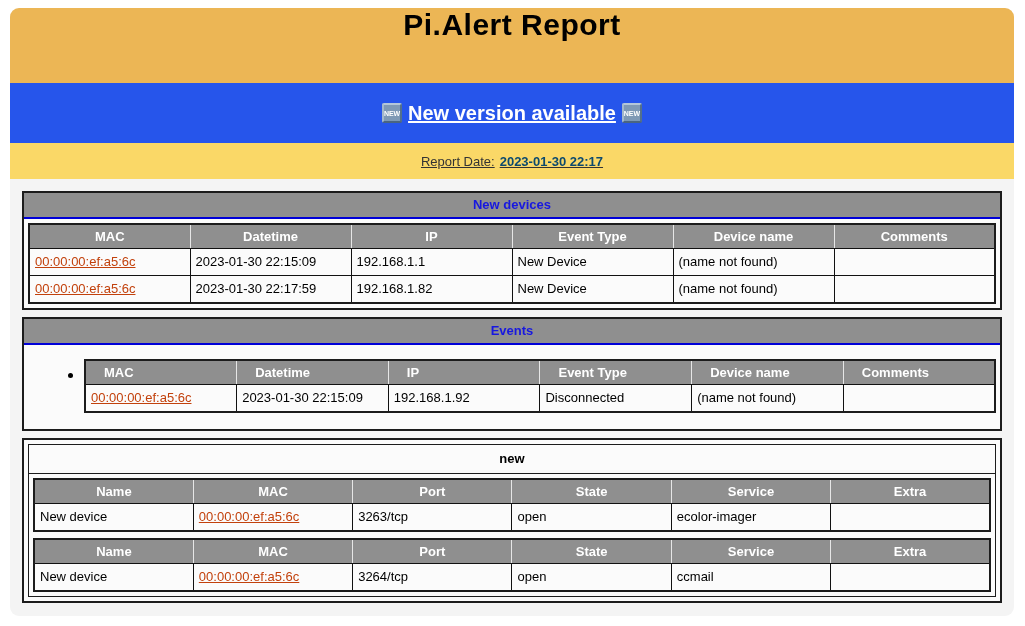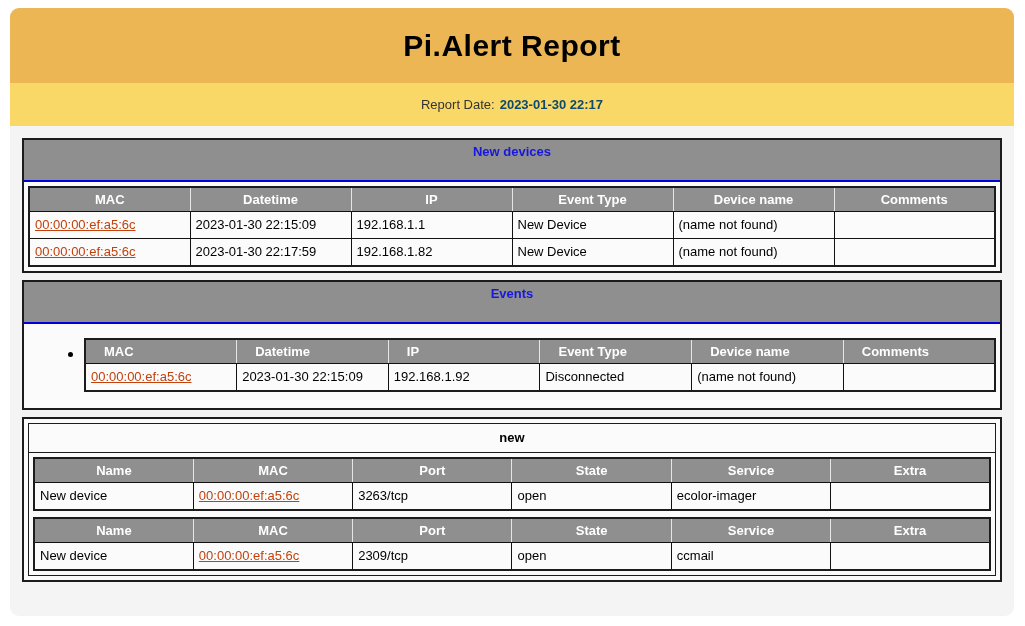--- a/index.html
+++ b/index.html
@@ -10,21 +10,21 @@
     position: absolute; left: 10px; top: 8px;
     width: 1004px; height: 608px;
     background: #F4F4F4;
     border-radius: 9px;
     overflow: hidden;
   }
 
   
   .masthead {
     background: #ECB655; height: 75px;
-    display: flex; align-items: center; justify-content: center;
+    display: flex; align-items: flex-start; justify-content: center;
   }
   .masthead .title { font-size: 30px; font-weight: bold; color: #000; letter-spacing: 0.5px; }
 
   .version-band {
     background: #2655EB; height: 60px;
     display: flex; align-items: center; justify-content: center; gap: 6px;
   }
   .new-badge {
     width: 20px; height: 20px; border-radius: 2px;
     background: #7E99B5;
@@ -33,36 +33,36 @@
     color: #fff; font-size: 7px; font-weight: bold;
     display: flex; align-items: center; justify-content: center;
     flex: 0 0 auto;
   }
   .version-link {
     color: #fff; font-size: 20px; font-weight: bold;
     text-decoration: underline; cursor: pointer;
   }
 
   .date-band {
-    background: #FAD867; height: 43px;
+    background: #FAD867; height: 36px;
     display: flex; align-items: center; justify-content: center; gap: 5px;
-    font-size: 13px; color: #333;
+    font-size: 13px; color: #333; text-decoration: underline;
   }
   .date-band .date-value { font-weight: bold; color: #0c4a6e; }
 
   
   .content { padding: 12px 12px 0 12px; }
 
   .section { border: 2px solid #1C1C1C; background: #FBFBFB; }
   .section + .section { margin-top: 7px; }
 
   .section-title {
     background: #8F8F8F;
     color: #1717E0; font-weight: bold; font-size: 13px; text-align: center;
-    padding: 4px 0 21px 0;
+    padding: 4px 0 5px 0;
     border-bottom: 2px solid #0000D8;
   }
 
   table.grid {
     width: calc(100% - 8px);
     margin: 4px;
     border-collapse: collapse;
     table-layout: fixed;
     border: 2px solid #1C1C1C;
     font-size: 13px;
@@ -99,20 +99,25 @@
 </style>
 </head>
 <body>
 
 <div class="card">
 
   <div class="masthead">
     <div class="title">Pi.Alert Report</div>
   </div>
 
+  <div class="version-band">
+    <span class="new-badge">NEW</span>
+    <a class="version-link">New version available</a>
+    <span class="new-badge">NEW</span>
+  </div>
 
   <div class="date-band">
     <span>Report Date:</span>
     <span class="date-value">2023-01-30 22:17</span>
   </div>
 
   <div class="content">
 
     <div class="section">
       <div class="section-title">New devices</div>
@@ -245,21 +250,21 @@
               <th>Port</th>
               <th>State</th>
               <th>Service</th>
               <th>Extra</th>
             </tr>
           </thead>
           <tbody>
             <tr>
               <td>New device</td>
               <td><a>00:00:00:ef:a5:6c</a></td>
-              <td>2309/tcp</td>
+              <td>3264/tcp</td>
               <td>open</td>
               <td>ccmail</td>
               <td></td>
             </tr>
           </tbody>
         </table>
 
       </div>
     </div>
 

